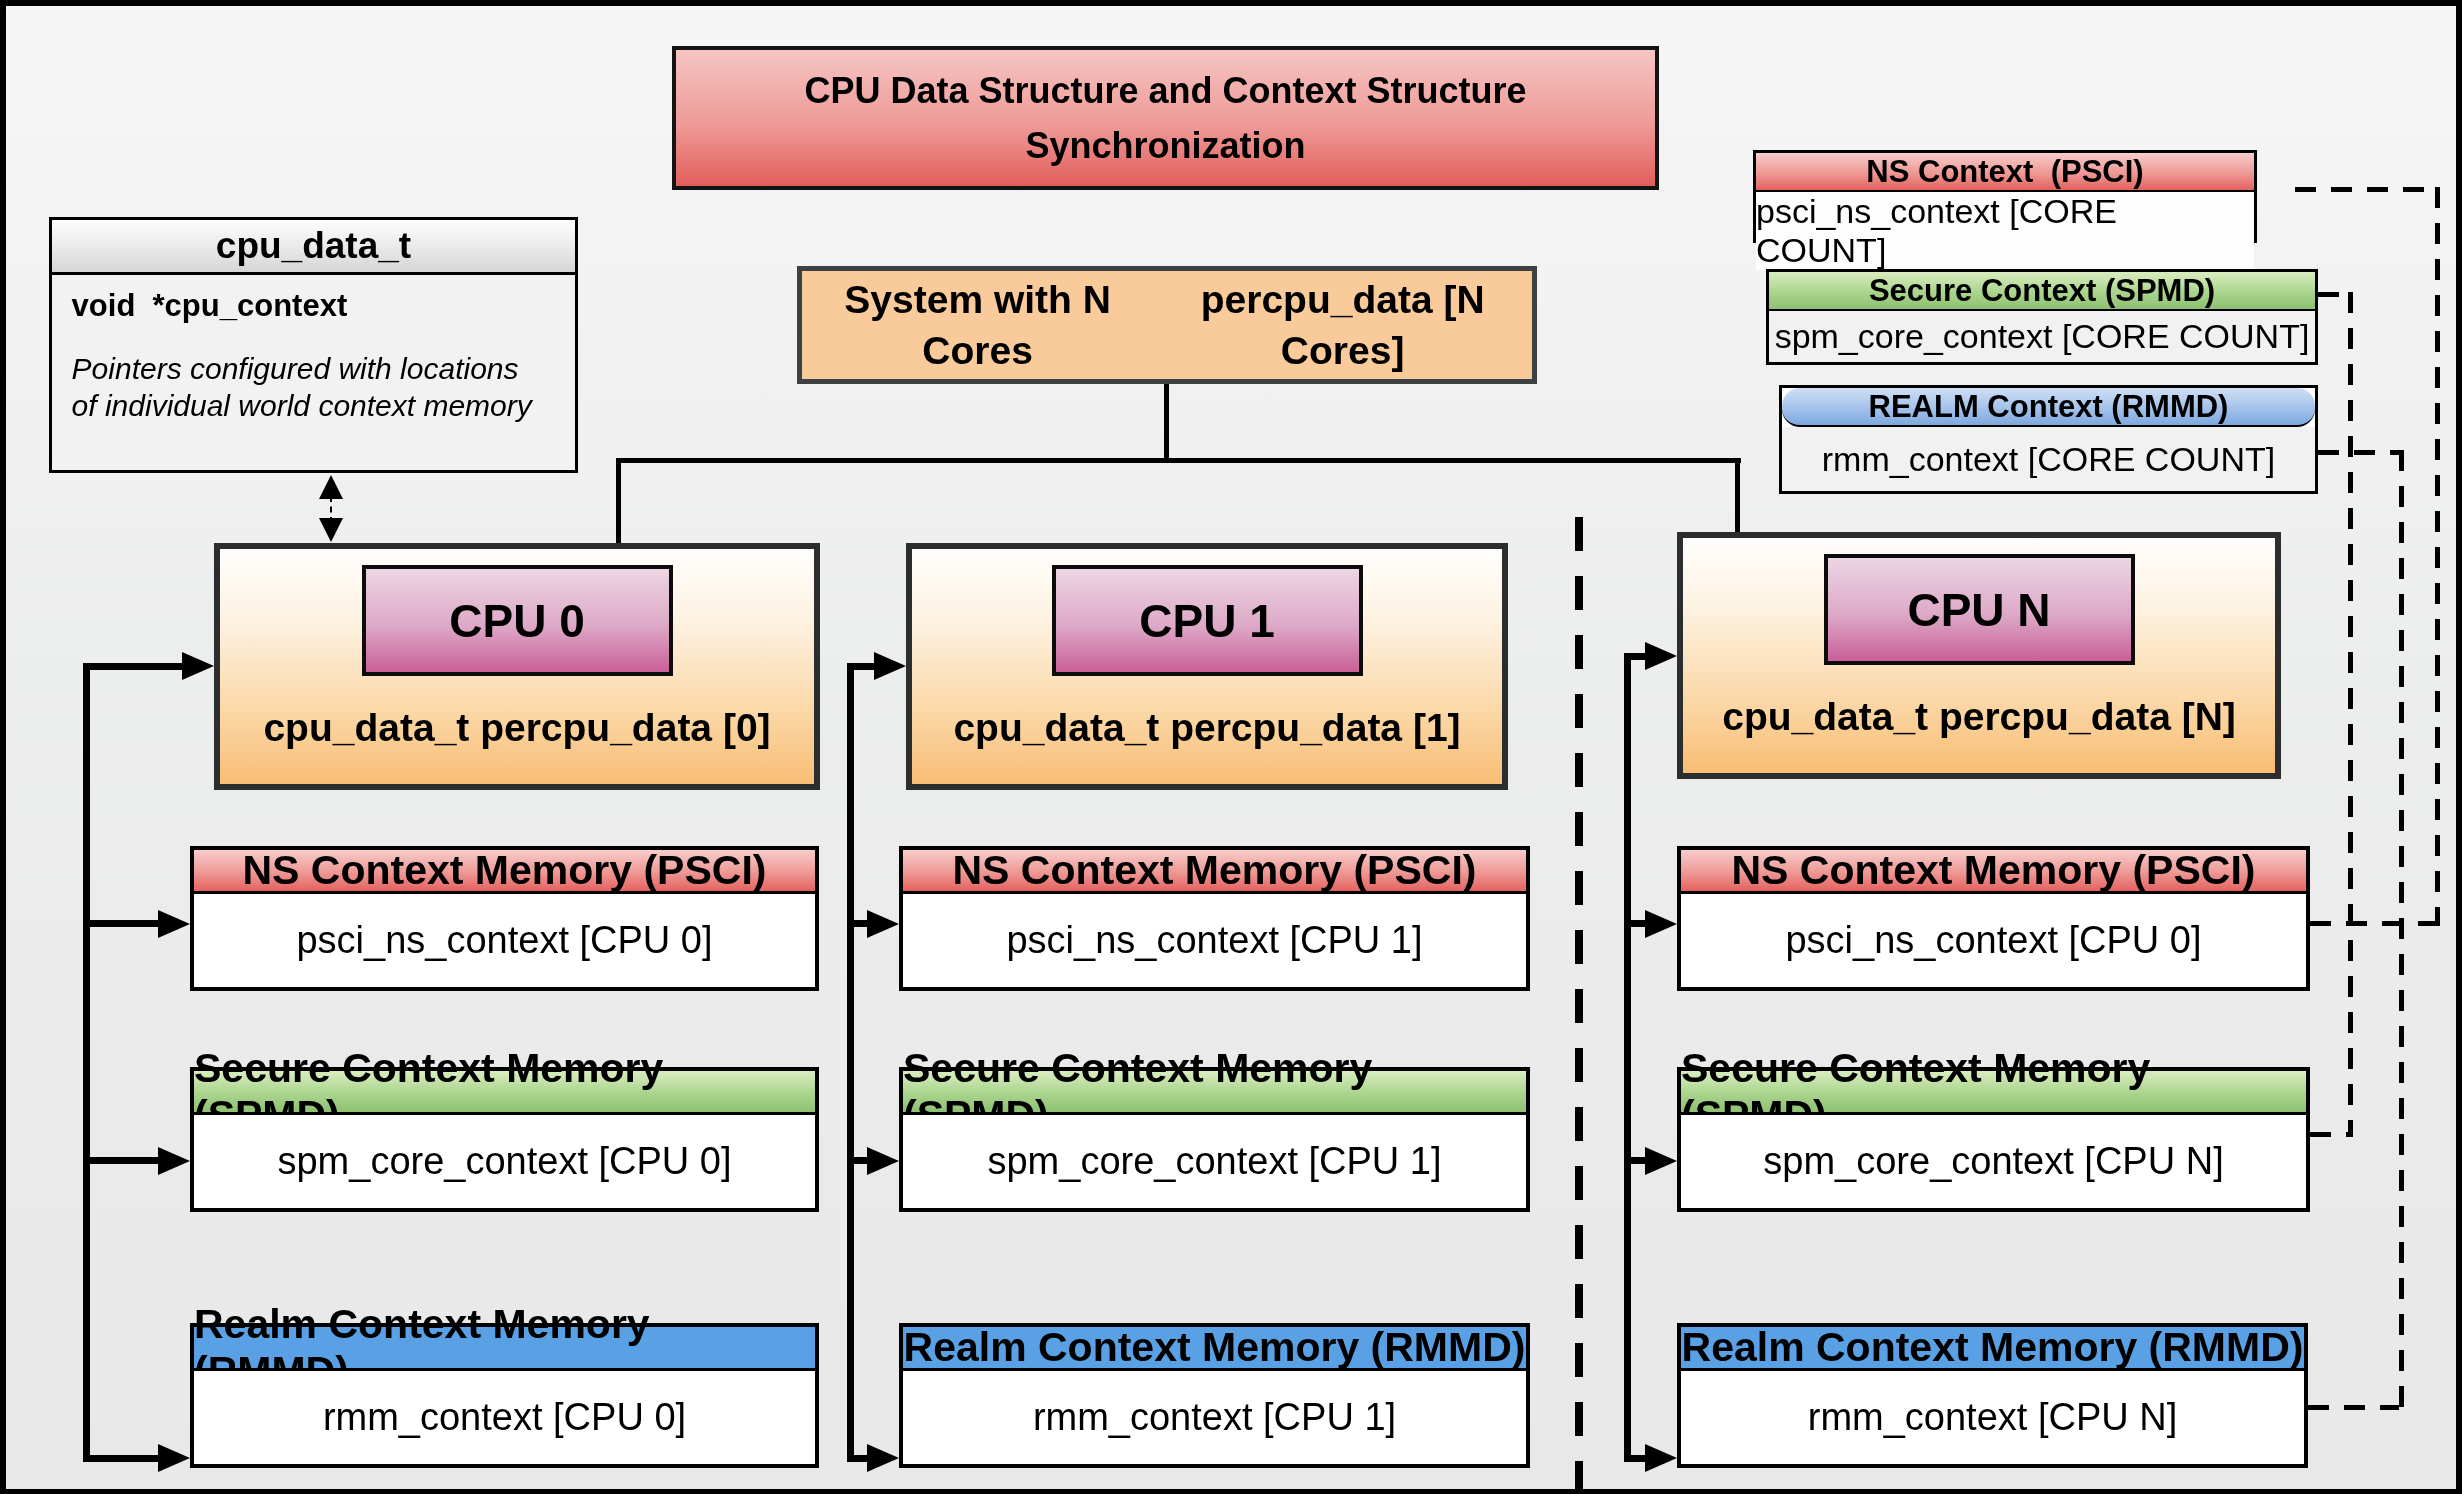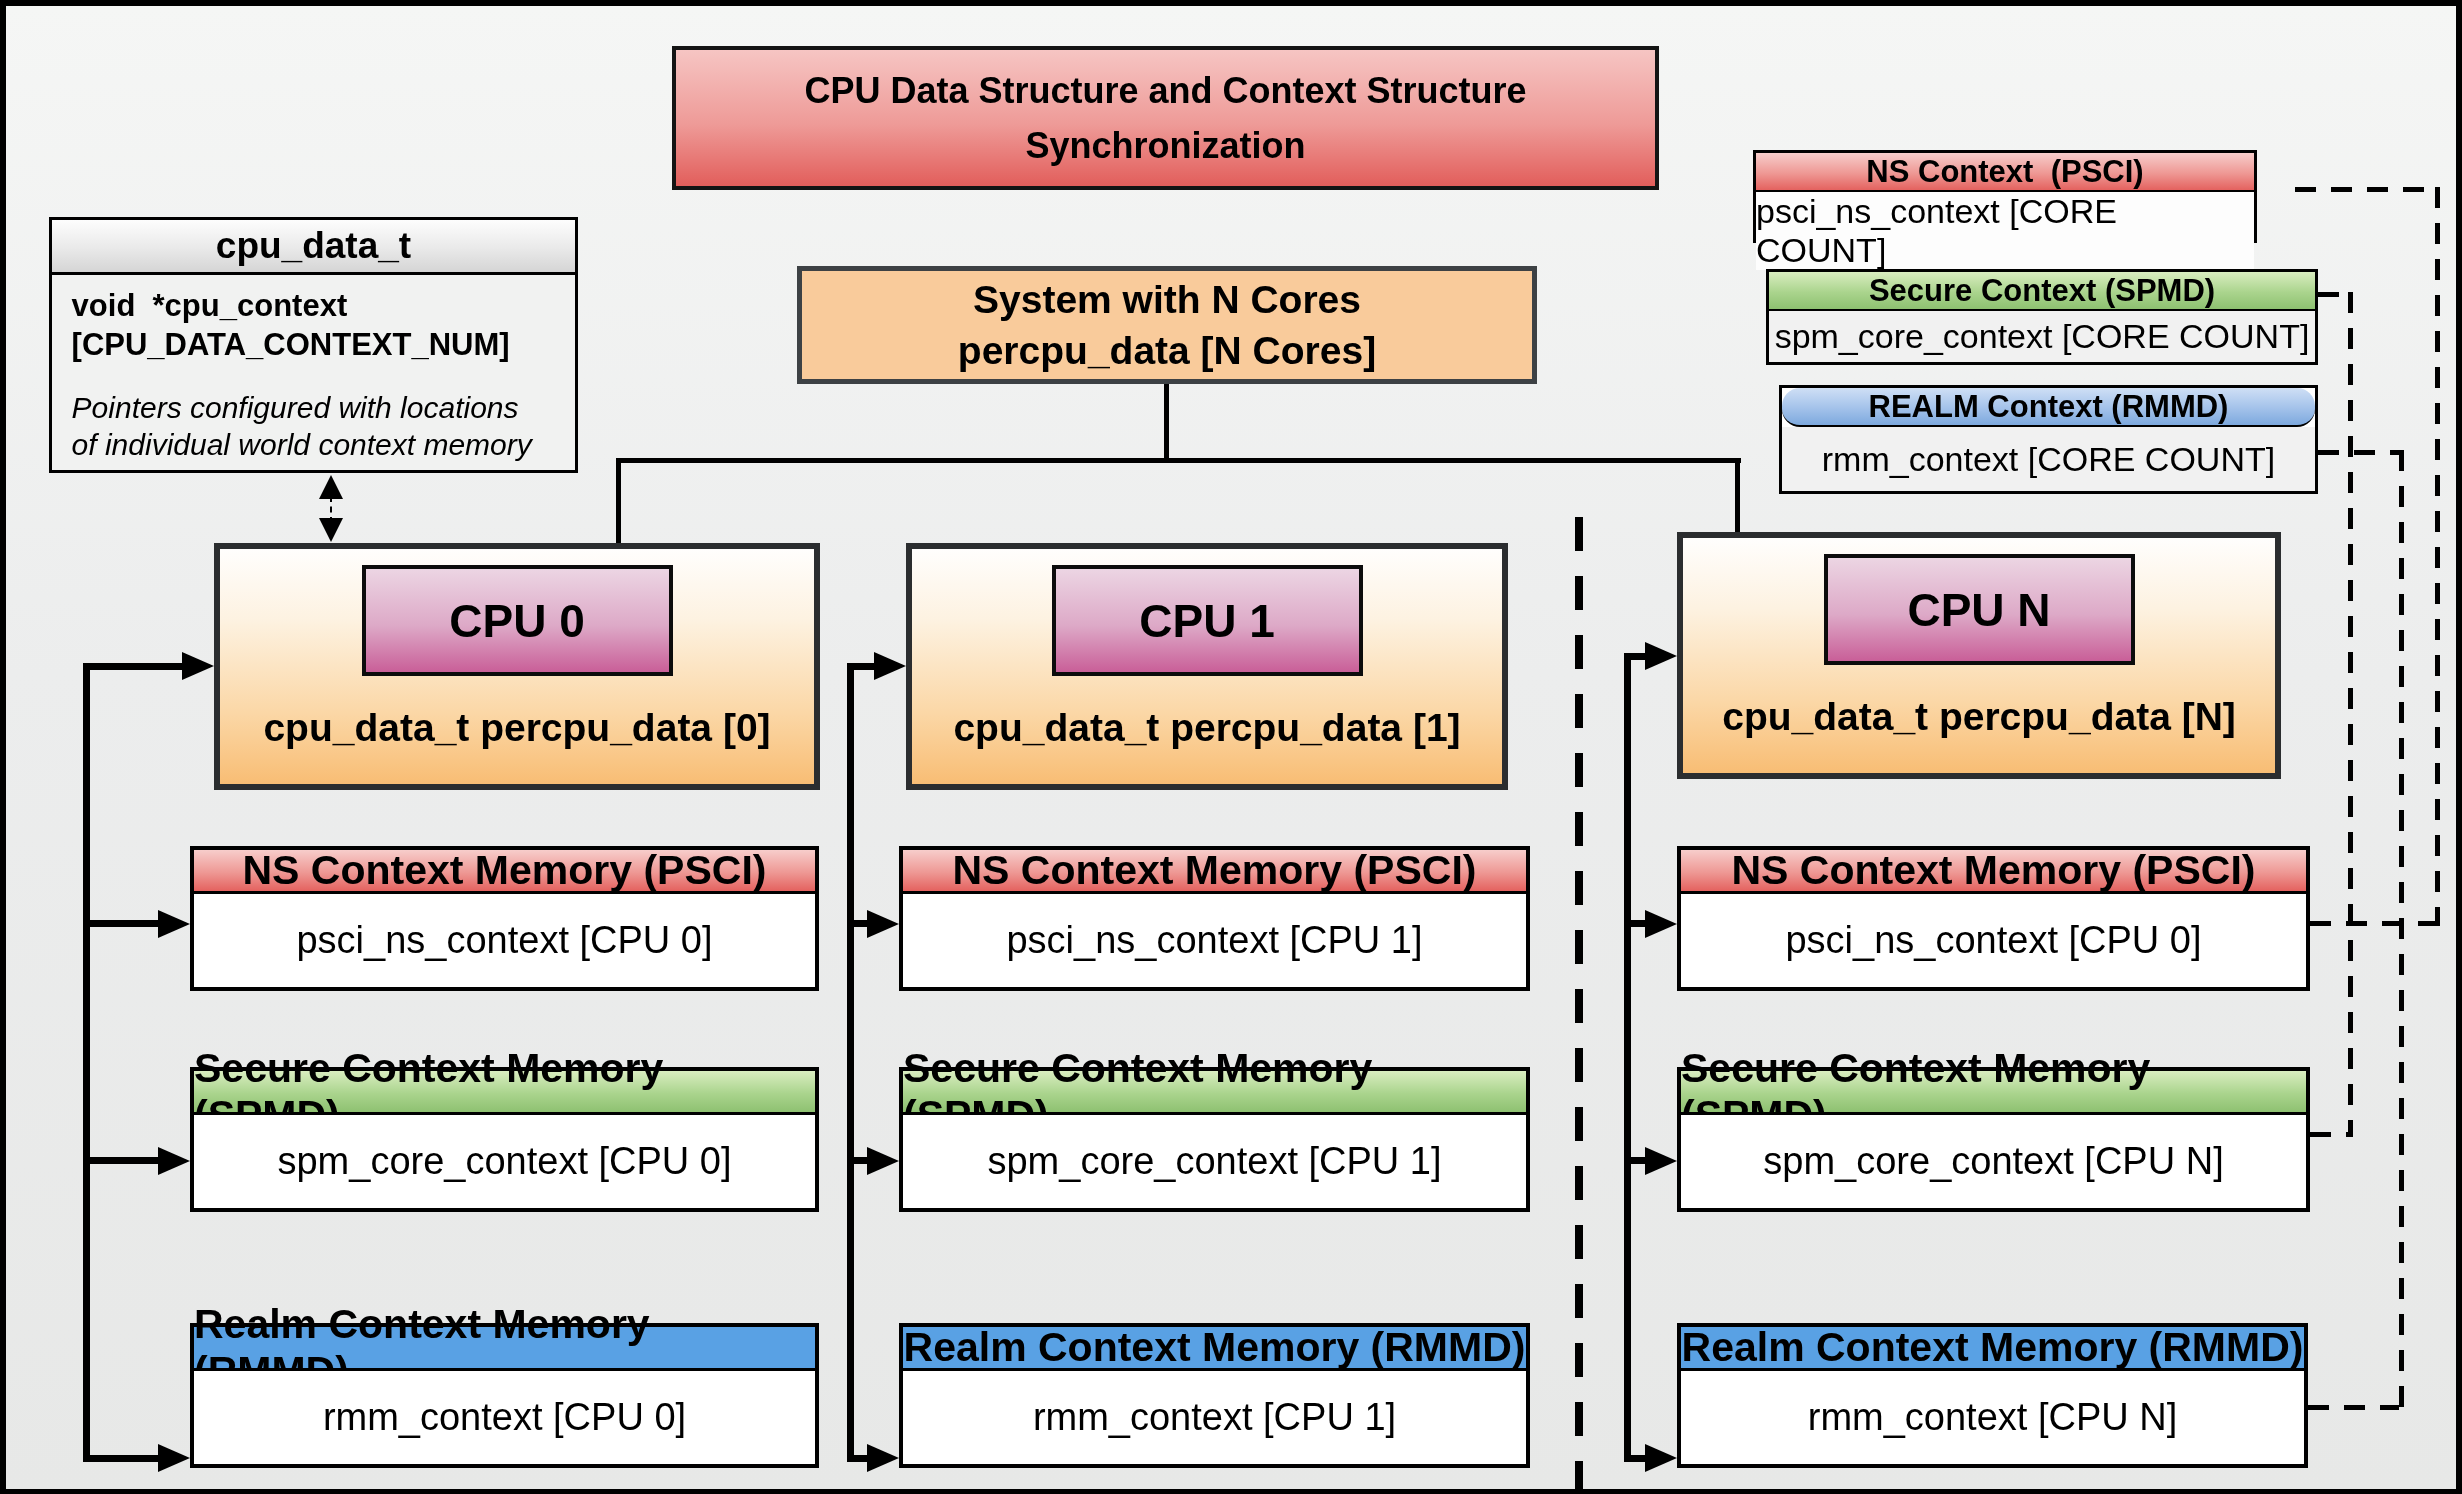--- a/index.html
+++ b/index.html
@@ -55,21 +55,21 @@
 
   
   .cdt{border:3.6px solid #000;background:#f1f2f1;display:flex;flex-direction:column;}
   .cdt .hd{flex:none;height:52px;display:flex;align-items:center;justify-content:center;
            font-weight:bold;font-size:37px;border-bottom:3.6px solid #000;
            background:linear-gradient(180deg,#fdfdfd 0%,#e9e9e9 55%,#d5d5d5 100%);text-align:right;}
   .cdt .bd{flex:1;padding:10.7px 19.6px;font-size:31px;line-height:39px;font-weight:bold;}
   .cdt .note{font-style:italic;font-weight:normal;font-size:30px;line-height:37px;margin-top:25px;}
 
   
-  .sys{border:5.3px solid #3d4144;background:#f9cb9b;display:flex;flex-direction:column;
+  .sys{border:5.3px solid #3d4144;background:#f9cb9b;display:flex;flex-direction:row;
        justify-content:center;align-items:center;font-weight:bold;font-size:39px;line-height:51px;text-align:center;}
 
   
   .cpu{border:6.2px solid #2b2d2f;display:flex;flex-direction:column;align-items:center;
        background:linear-gradient(180deg,#fffefd 0%,#fdf2e1 30%,#fbd7a6 70%,#f8bd74 100%);}
   .cpu .chip{margin-top:16px;width:303px;height:103px;border:4.5px solid #0c0c0c;
        display:flex;align-items:center;justify-content:center;font-weight:bold;font-size:46px;
        background:linear-gradient(180deg,#ecd5e3 0%,#dda9c7 55%,#c95f98 100%);}
   .cpu .dl{margin-top:30px;font-weight:bold;font-size:39px;}
 </style>
@@ -80,21 +80,20 @@
 
   <div class="abs title-box" style="left:666px;top:40px;width:987px;height:144px;">
     <span>CPU Data Structure and Context Structure Synchronization</span>
   </div>
 
   <div class="abs cdt" style="left:43px;top:211px;width:529px;height:256px;">
     <div class="hd">cpu_data_t</div>
     <div class="bd">
       <div>
         <div class="pre">void  *cpu_context</div>
-        <div>[CPU_DATA_CONTEXT_NUM]</div>
         <div class="note">
           <div>Pointers configured with locations</div>
           <div>of individual world context memory</div>
         </div>
       </div>
     </div>
   </div>
 
   <div class="abs sys" style="left:791px;top:260px;width:740px;height:118px;">
     <div>System with N Cores</div>

